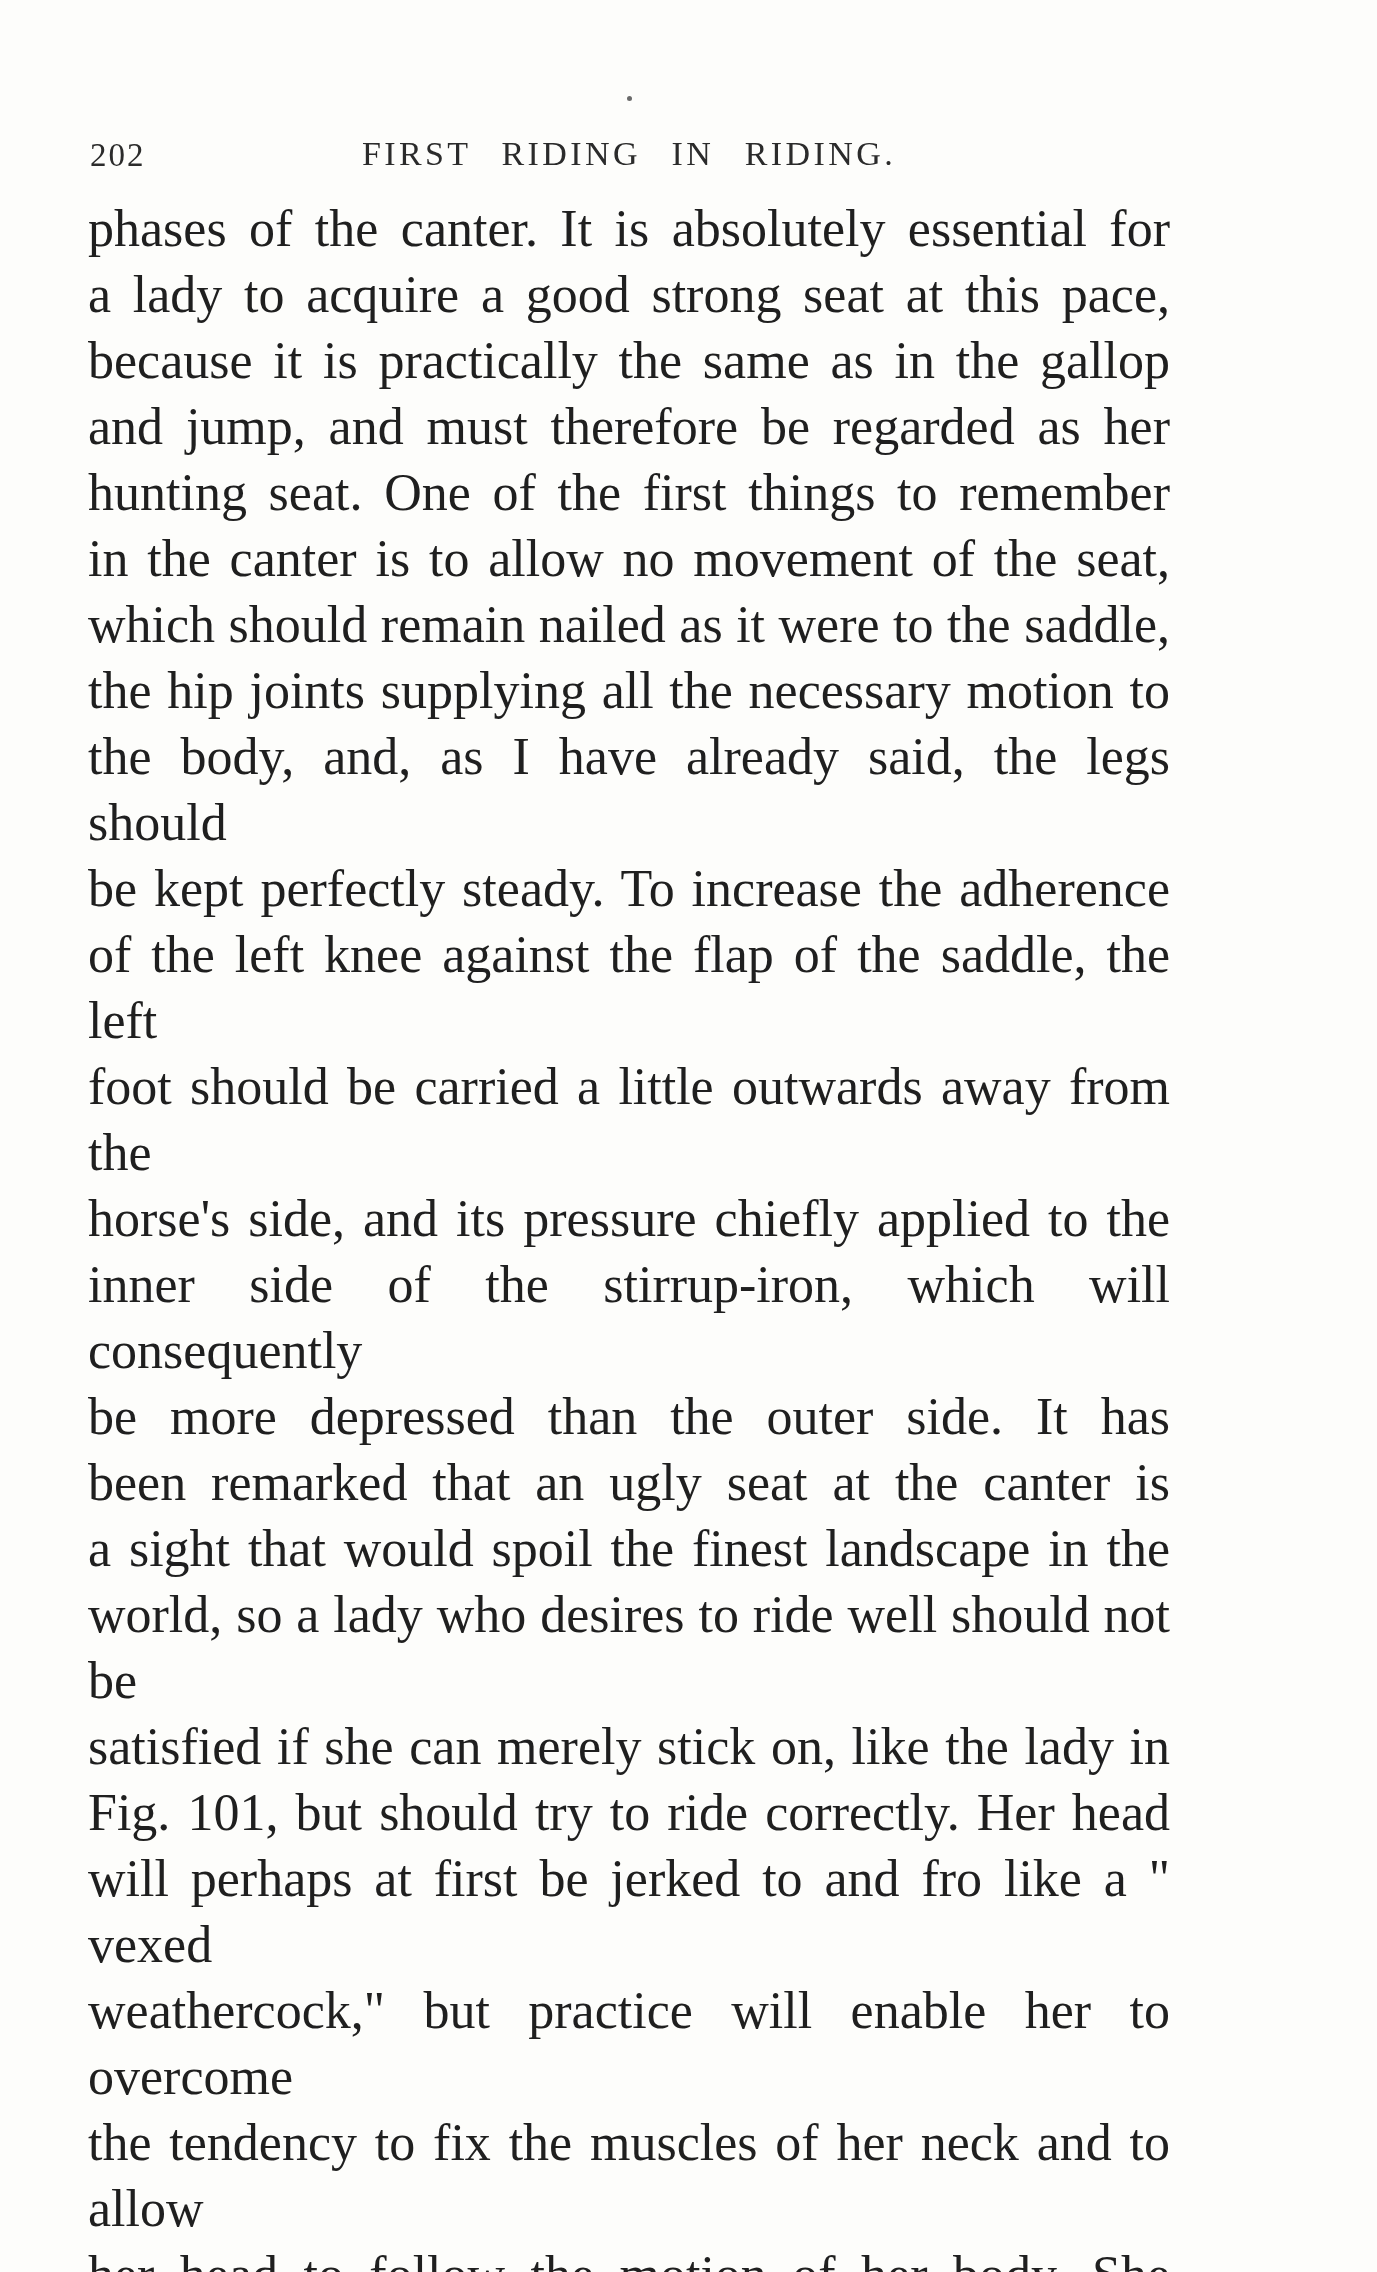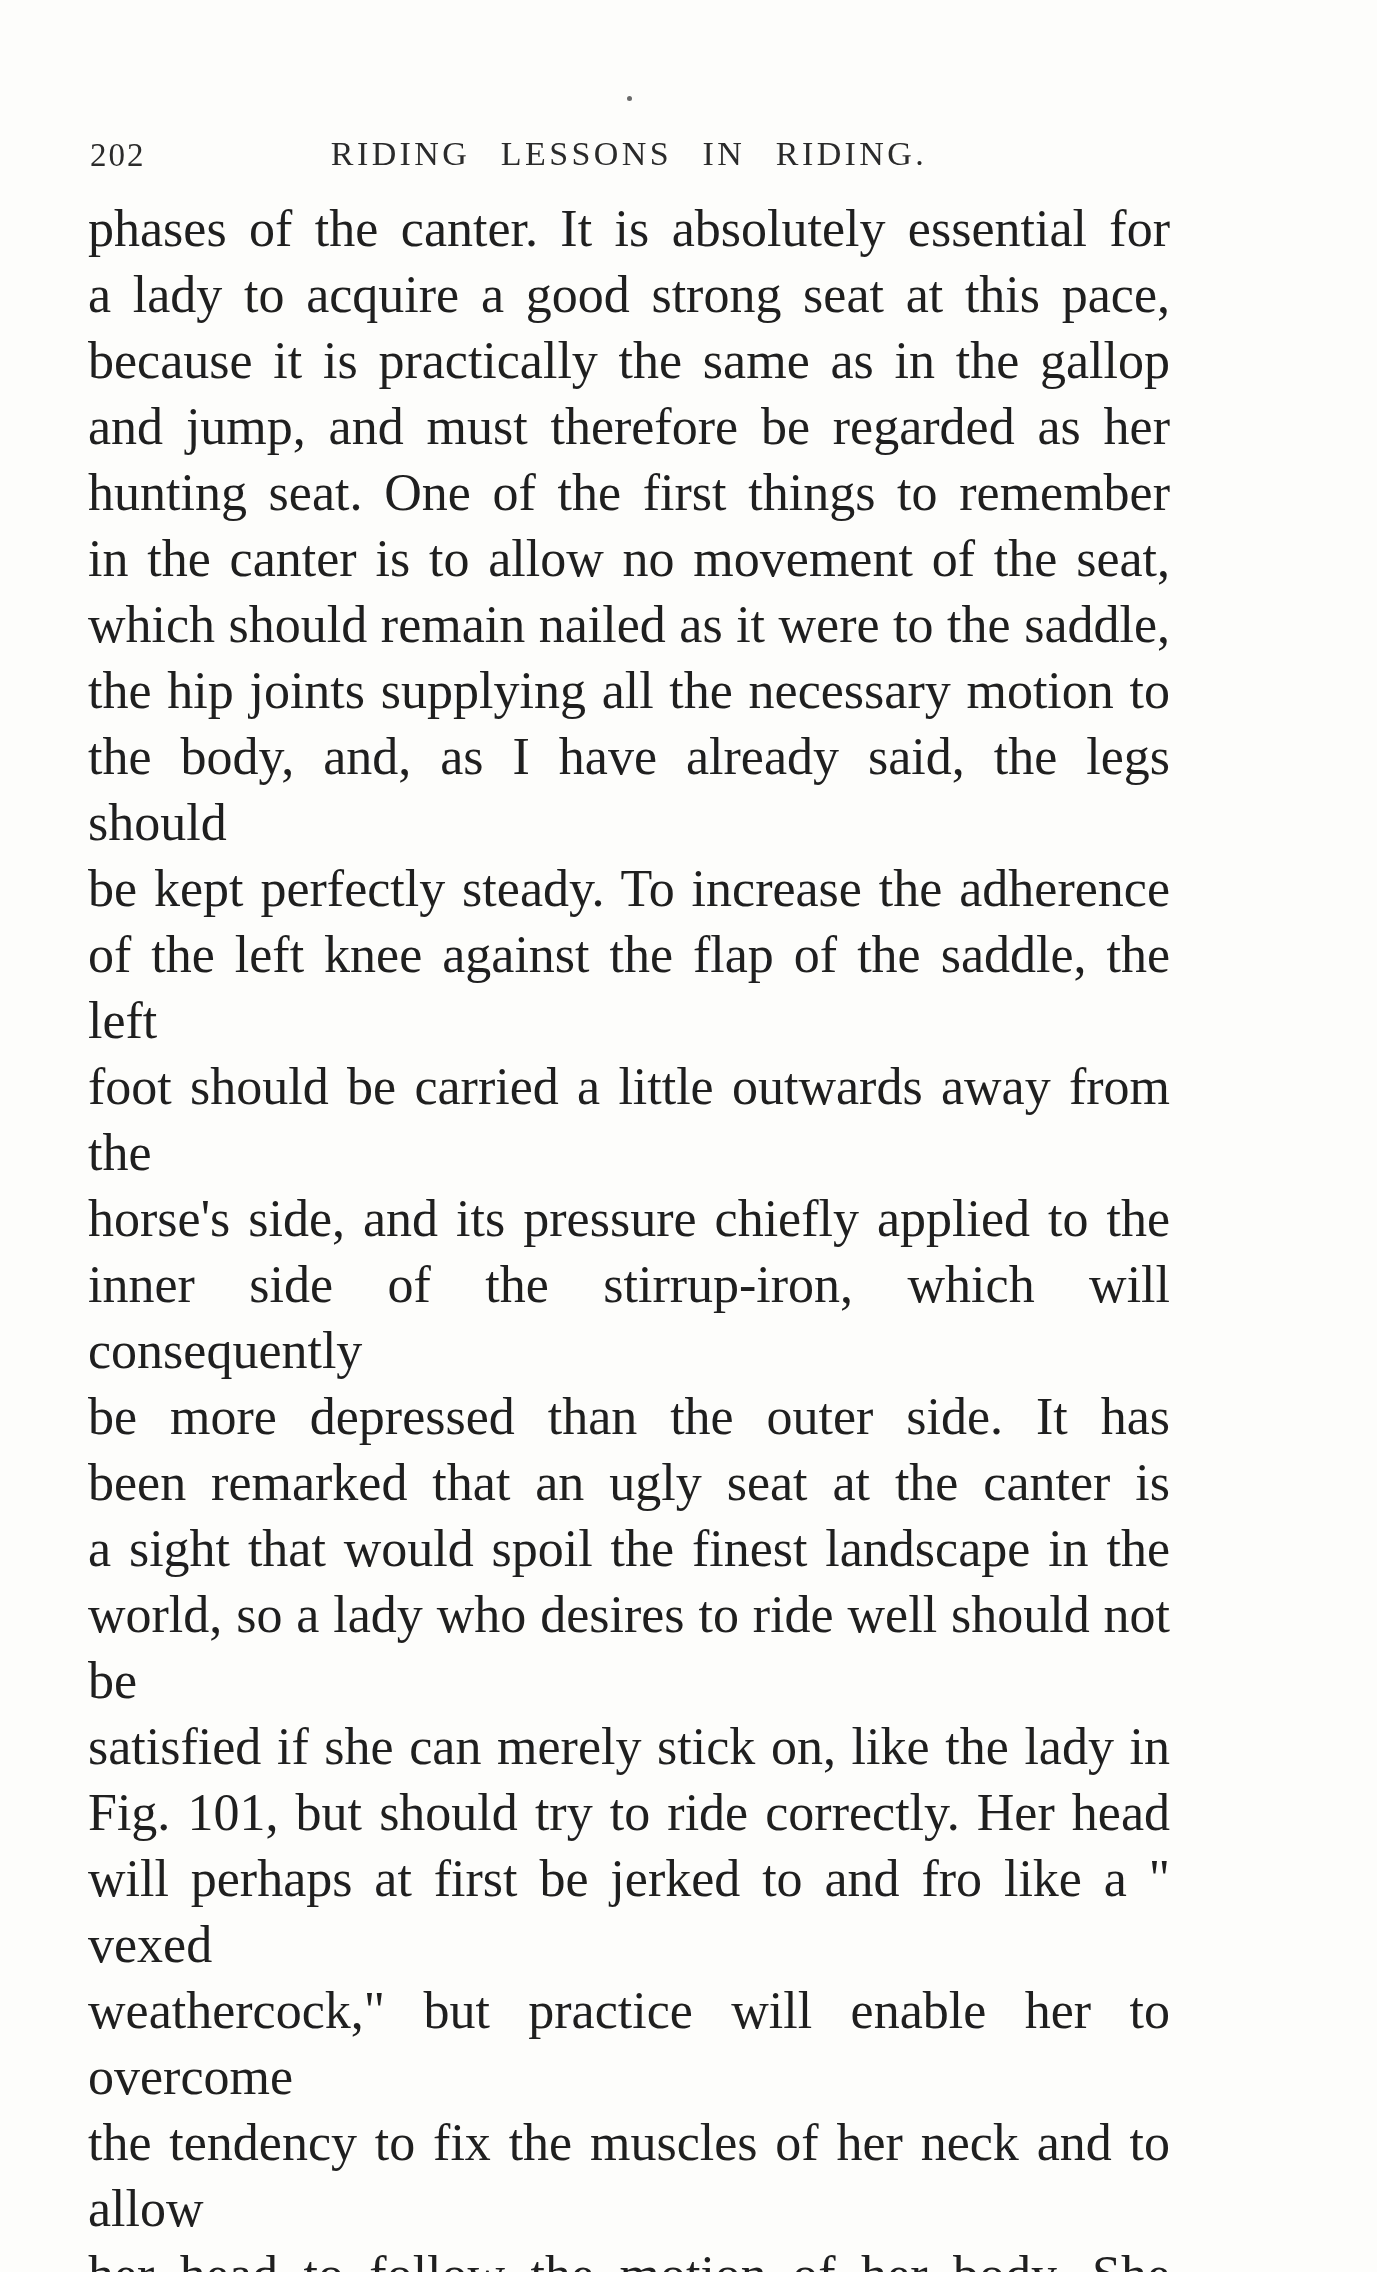--- a/index.html
+++ b/index.html
@@ -64,21 +64,21 @@
 </style>
 </head>
 <body>
 
 <div class="page">
 
   <span class="scan-speck"></span>
 
   <div class="header">
     <span class="page-number">202</span>
-    <span class="running-title">RIDING LESSONS IN RIDING.</span>
+    <span class="running-title">FIRST RIDING IN RIDING.</span>
   </div>
 
   <div class="body-text">phases of the canter. It is absolutely essential for
 a lady to acquire a good strong seat at this pace,
 because it is practically the same as in the gallop
 and jump, and must therefore be regarded as her
 hunting seat. One of the first things to remember
 in the canter is to allow no movement of the seat,
 which should remain nailed as it were to the saddle,
 the hip joints supplying all the necessary motion to

